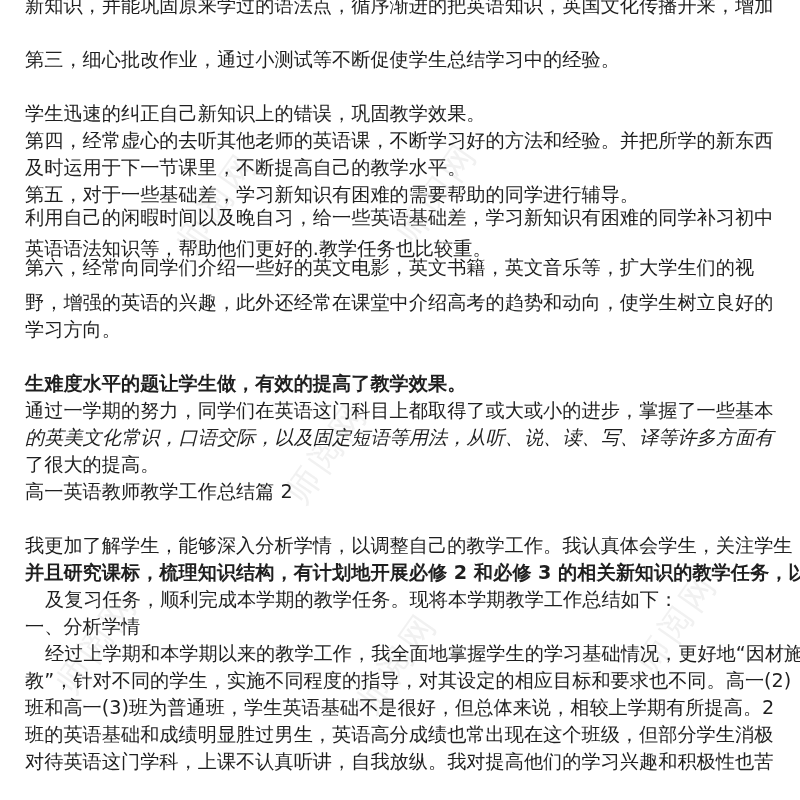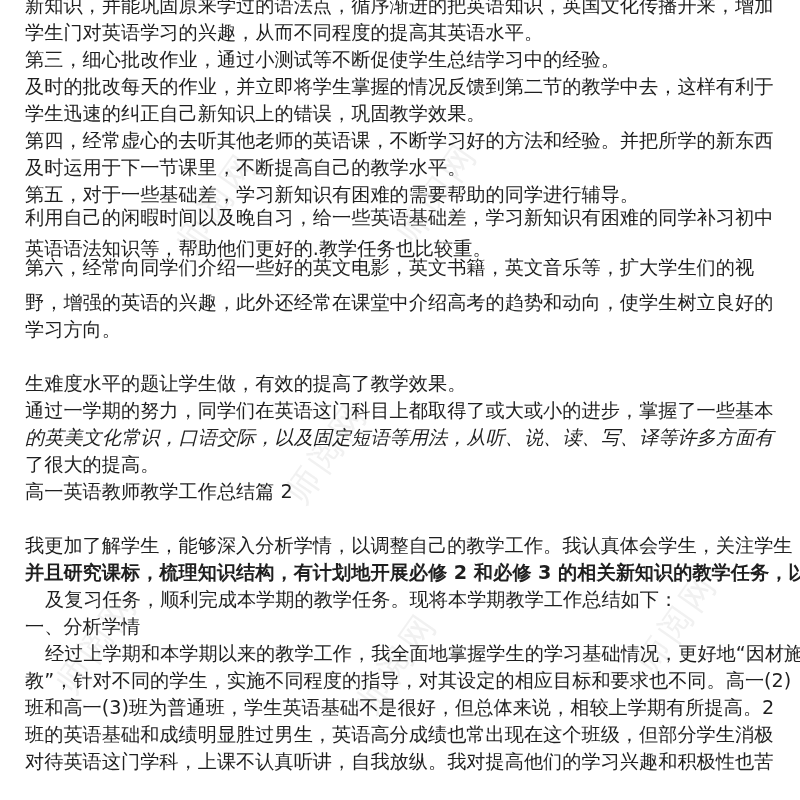--- a/index.html
+++ b/index.html
@@ -50,33 +50,31 @@
 <div class="page">
 
   <div class="watermark" style="left:160px; top:180px;">师阅网</div>
   <div class="watermark" style="left:380px; top:170px;">师阅网</div>
   <div class="watermark" style="left:270px; top:430px;">师阅网</div>
   <div class="watermark" style="left:40px; top:620px;">师阅网</div>
   <div class="watermark" style="left:340px; top:640px;">师阅网</div>
   <div class="watermark" style="left:620px; top:600px;">师阅网</div>
 
   <div class="line" style="top:-8px;">新知识，并能巩固原来学过的语法点，循序渐进的把英语知识，英国文化传播开来，增加</div>
-  <div class="line" style="top:19px;">学生门对英语学习的兴趣，从而不同程度的提高其英语水平。</div>
   <div class="line" style="top:46px;">第三，细心批改作业，通过小测试等不断促使学生总结学习中的经验。</div>
-  <div class="line" style="top:73px;">及时的批改每天的作业，并立即将学生掌握的情况反馈到第二节的教学中去，这样有利于</div>
   <div class="line" style="top:100px;">学生迅速的纠正自己新知识上的错误，巩固教学效果。</div>
   <div class="line" style="top:127px;">第四，经常虚心的去听其他老师的英语课，不断学习好的方法和经验。并把所学的新东西</div>
   <div class="line" style="top:154px;">及时运用于下一节课里，不断提高自己的教学水平。</div>
   <div class="line" style="top:181px;">第五，对于一些基础差，学习新知识有困难的需要帮助的同学进行辅导。</div>
   <div class="line" style="top:204px;">利用自己的闲暇时间以及晚自习，给一些英语基础差，学习新知识有困难的同学补习初中</div>
   <div class="line" style="top:235px;">英语语法知识等，帮助他们更好的.教学任务也比较重。</div>
   <div class="line" style="top:254px;">第六，经常向同学们介绍一些好的英文电影，英文书籍，英文音乐等，扩大学生们的视</div>
   <div class="line" style="top:289px;">野，增强的英语的兴趣，此外还经常在课堂中介绍高考的趋势和动向，使学生树立良好的</div>
   <div class="line" style="top:316px;">学习方向。</div>
-  <div class="line" style="top:370px;">生难度水平的题让学生做，有效的提高了教学效果。</div>
+  <div class="line" style="top:370px;font-weight:bold;">生难度水平的题让学生做，有效的提高了教学效果。</div>
   <div class="line" style="top:397px;">通过一学期的努力，同学们在英语这门科目上都取得了或大或小的进步，掌握了一些基本</div>
   <div class="line" style="top:424px;font-style:italic;">的英美文化常识，口语交际，以及固定短语等用法，从听、说、读、写、译等许多方面有</div>
   <div class="line" style="top:451px;">了很大的提高。</div>
   <div class="line" style="top:478px;">高一英语教师教学工作总结篇 2</div>
   <div class="line" style="top:532px;">我更加了解学生，能够深入分析学情，以调整自己的教学工作。我认真体会学生，关注学生，</div>
   <div class="line" style="top:559px;font-weight:bold;">并且研究课标，梳理知识结构，有计划地开展必修 2 和必修 3 的相关新知识的教学任务，以</div>
   <div class="line" style="top:586px;margin-left:20px;">及复习任务，顺利完成本学期的教学任务。现将本学期教学工作总结如下：</div>
   <div class="line" style="top:613px;">一、分析学情</div>
   <div class="line" style="top:640px;margin-left:20px;">经过上学期和本学期以来的教学工作，我全面地掌握学生的学习基础情况，更好地“因材施</div>
   <div class="line" style="top:667px;">教”，针对不同的学生，实施不同程度的指导，对其设定的相应目标和要求也不同。高一(2)</div>

